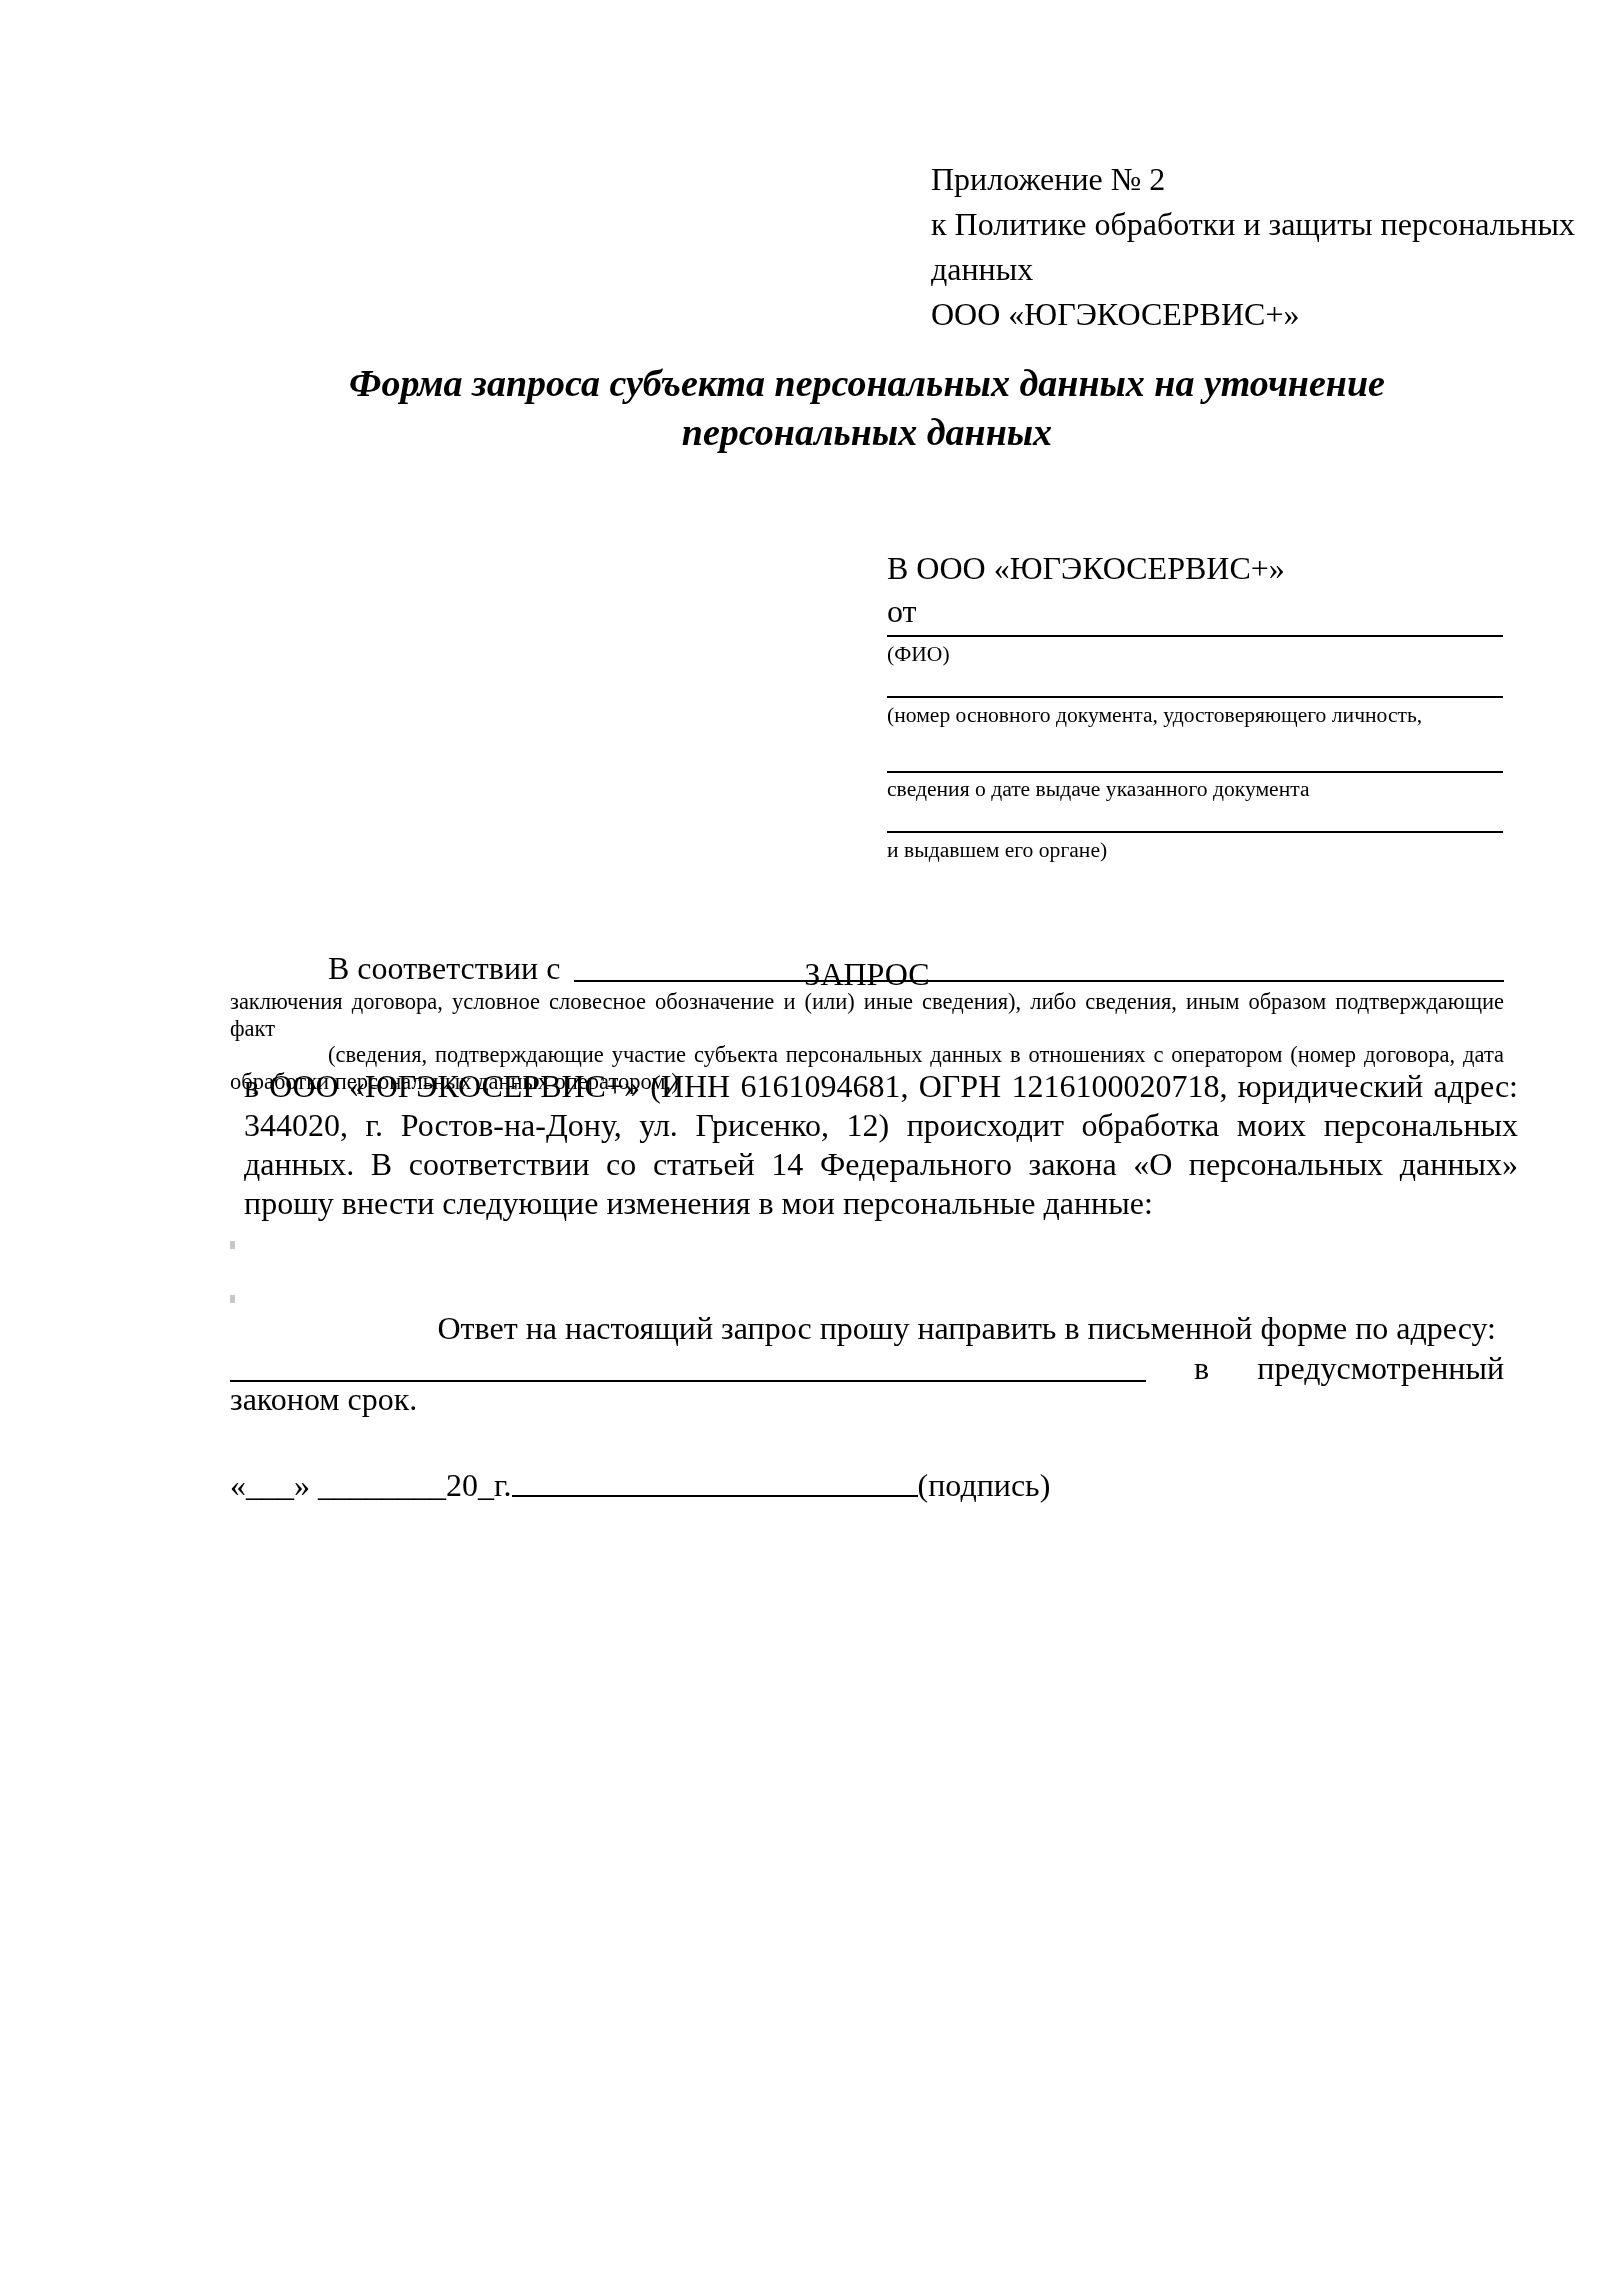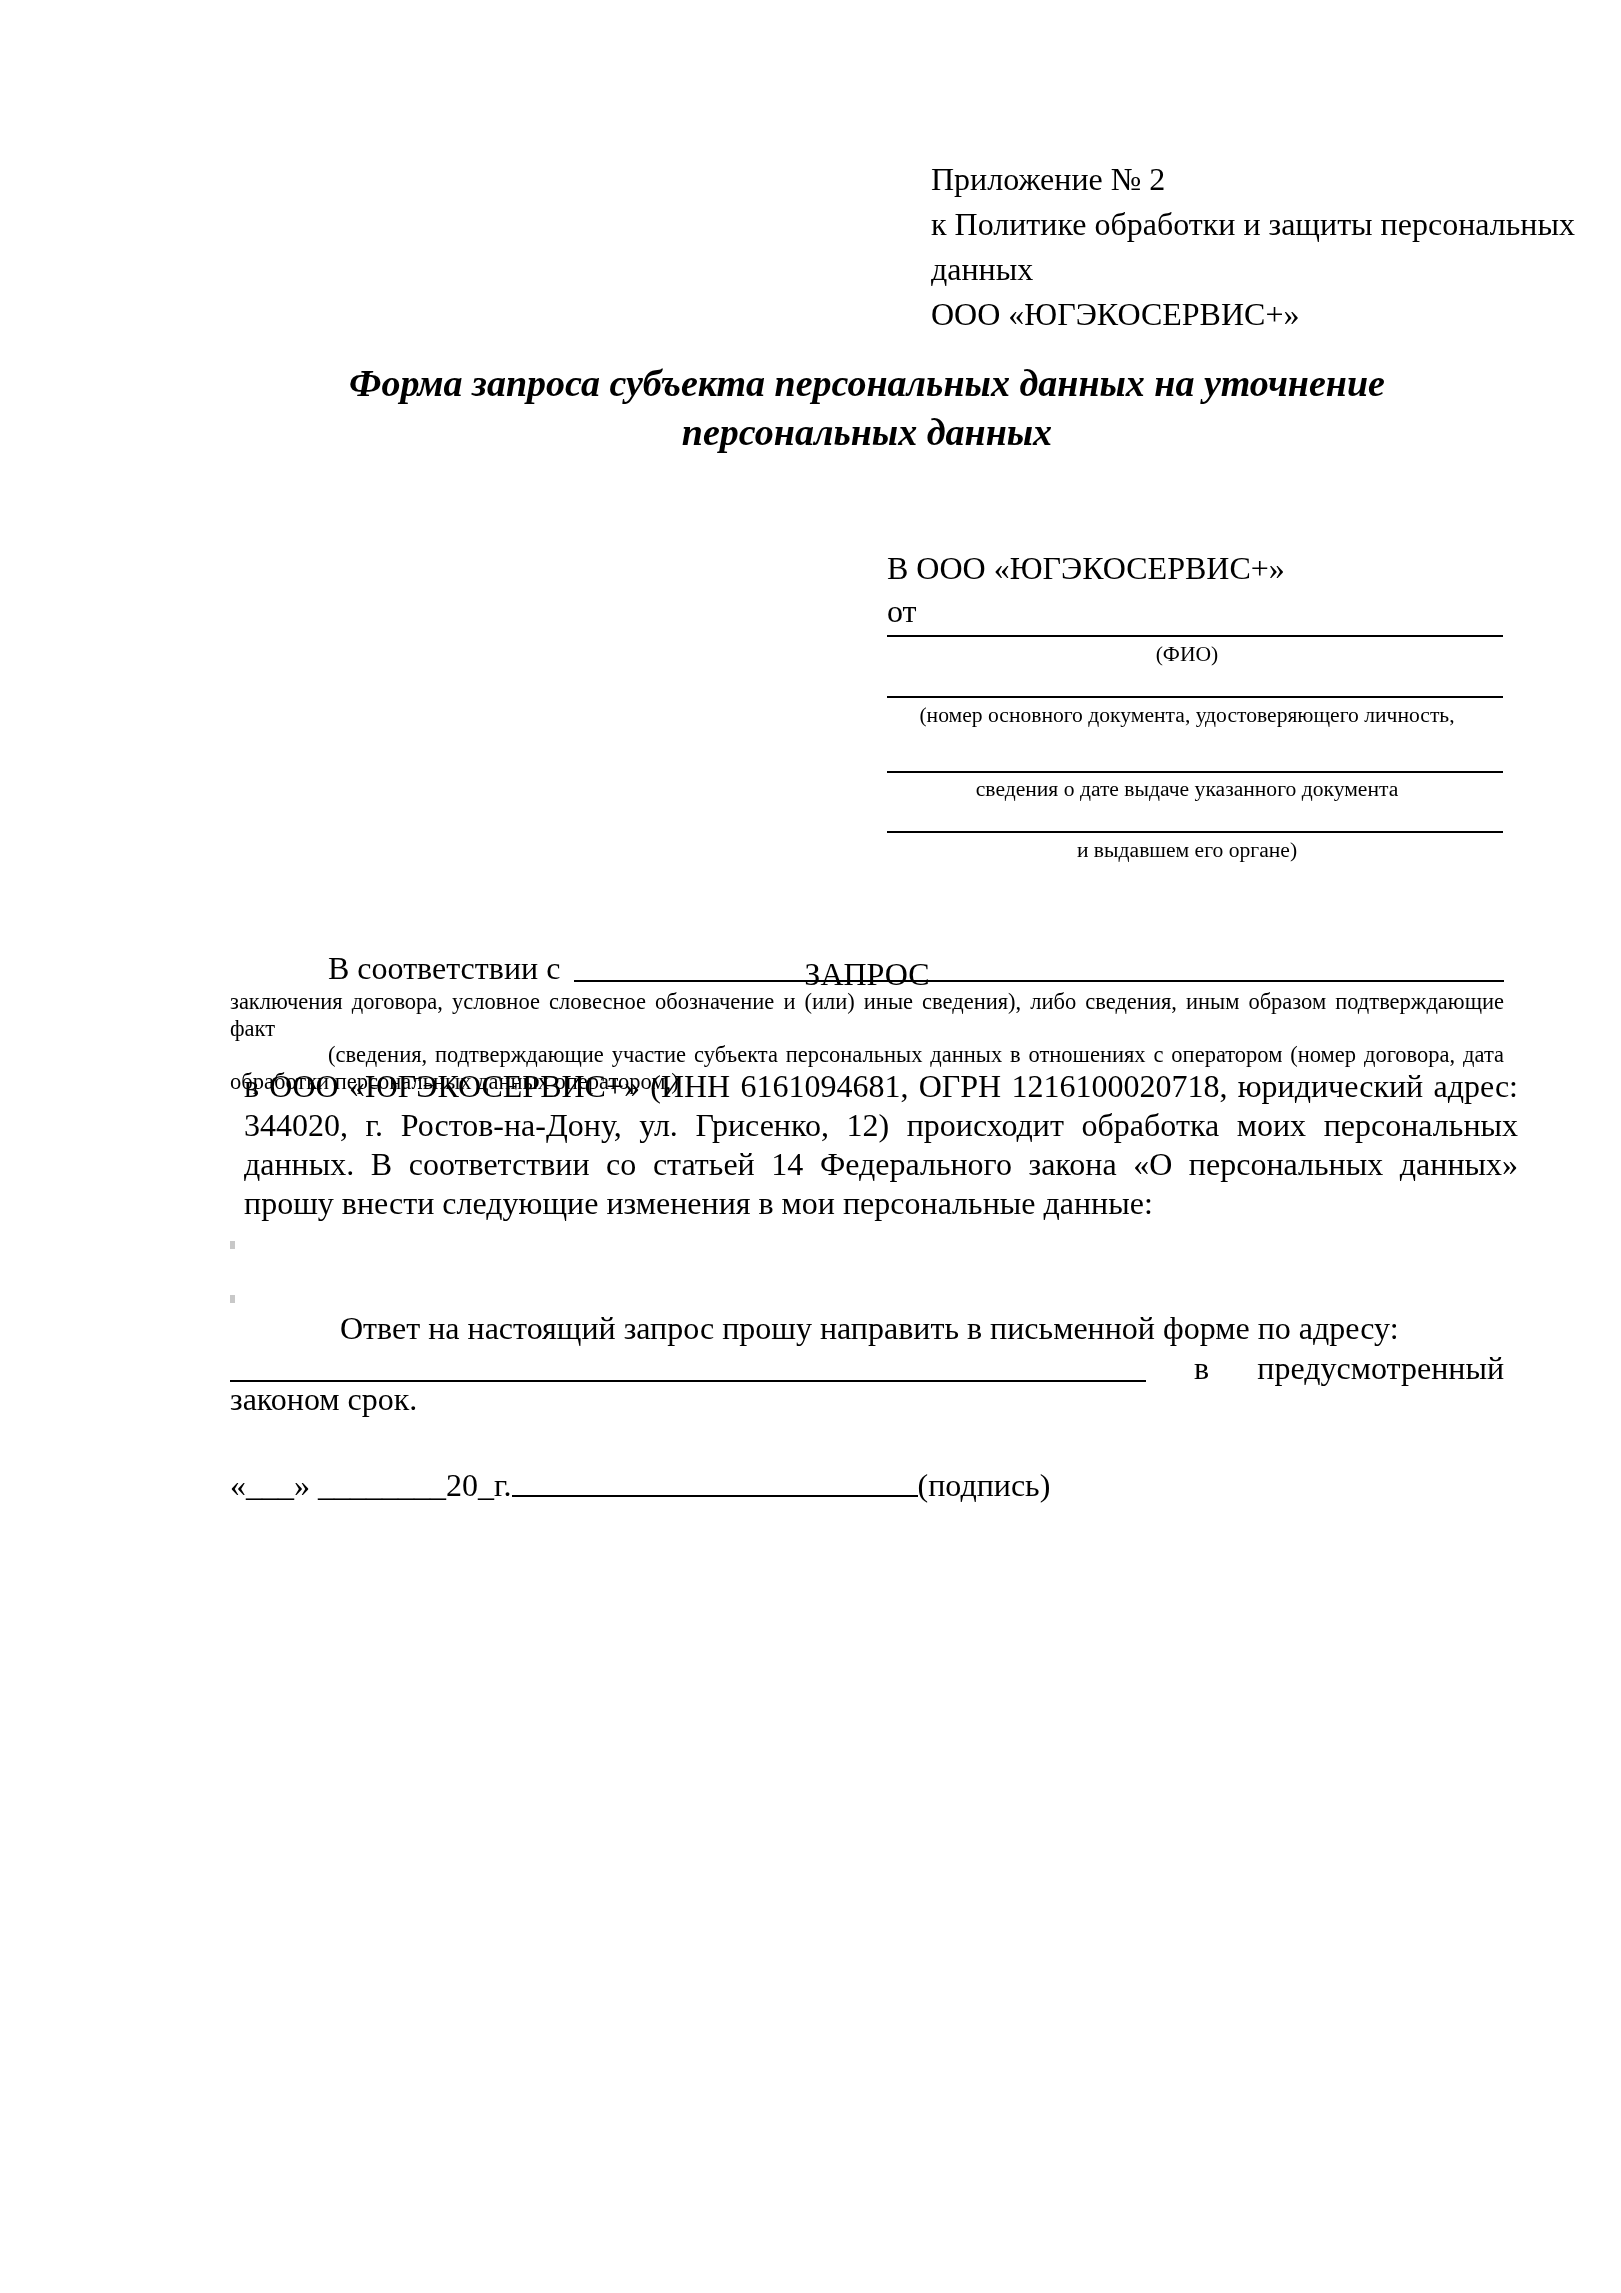--- a/index.html
+++ b/index.html
@@ -45,21 +45,20 @@
   }
   .addr .to   { position: absolute; top: 0;    left: 0; line-height: 39px; }
   .addr .from { position: absolute; top: 43px; left: 0; line-height: 39px; }
   .addr .blank {
     position: absolute; left: 0; right: 0;
     border-bottom: 2.9px solid #000;
     height: 0;
   }
   .addr .caption {
     position: absolute; left: 0; right: 16px;
-    text-align: center;
     font-size: 21.6px;
     line-height: 25.5px;
   }
   .addr .b1 { top: 86px; }  .addr .c1 { top: 93px; }
   .addr .b2 { top: 147px; } .addr .c2 { top: 154px; }
   .addr .b3 { top: 222px; } .addr .c3 { top: 228px; }
   .addr .b4 { top: 282px; } .addr .c4 { top: 289px; }
 
   
   .zapros {
@@ -117,25 +116,26 @@
     width: 4.9px; height: 7.8px;
     background: #9a9a9a;
     opacity: 0.55;
   }
   .dot.d1 { top: 1241px; }
   .dot.d2 { top: 1295px; }
 
   
   .reply1 {
     position: absolute;
-    left: 242px; top: 1309px;
+    left: 222px; top: 1309px;
     width: 1274px;
     font-size: 32px;
     line-height: 39px;
     text-indent: 98px;
+    text-align: right;
   }
   .reply2 {
     position: absolute;
     left: 230px; top: 1349px;
     width: 1274px;
     font-size: 32px;
     line-height: 39px;
     display: flex;
     align-items: flex-end;
     justify-content: space-between;

